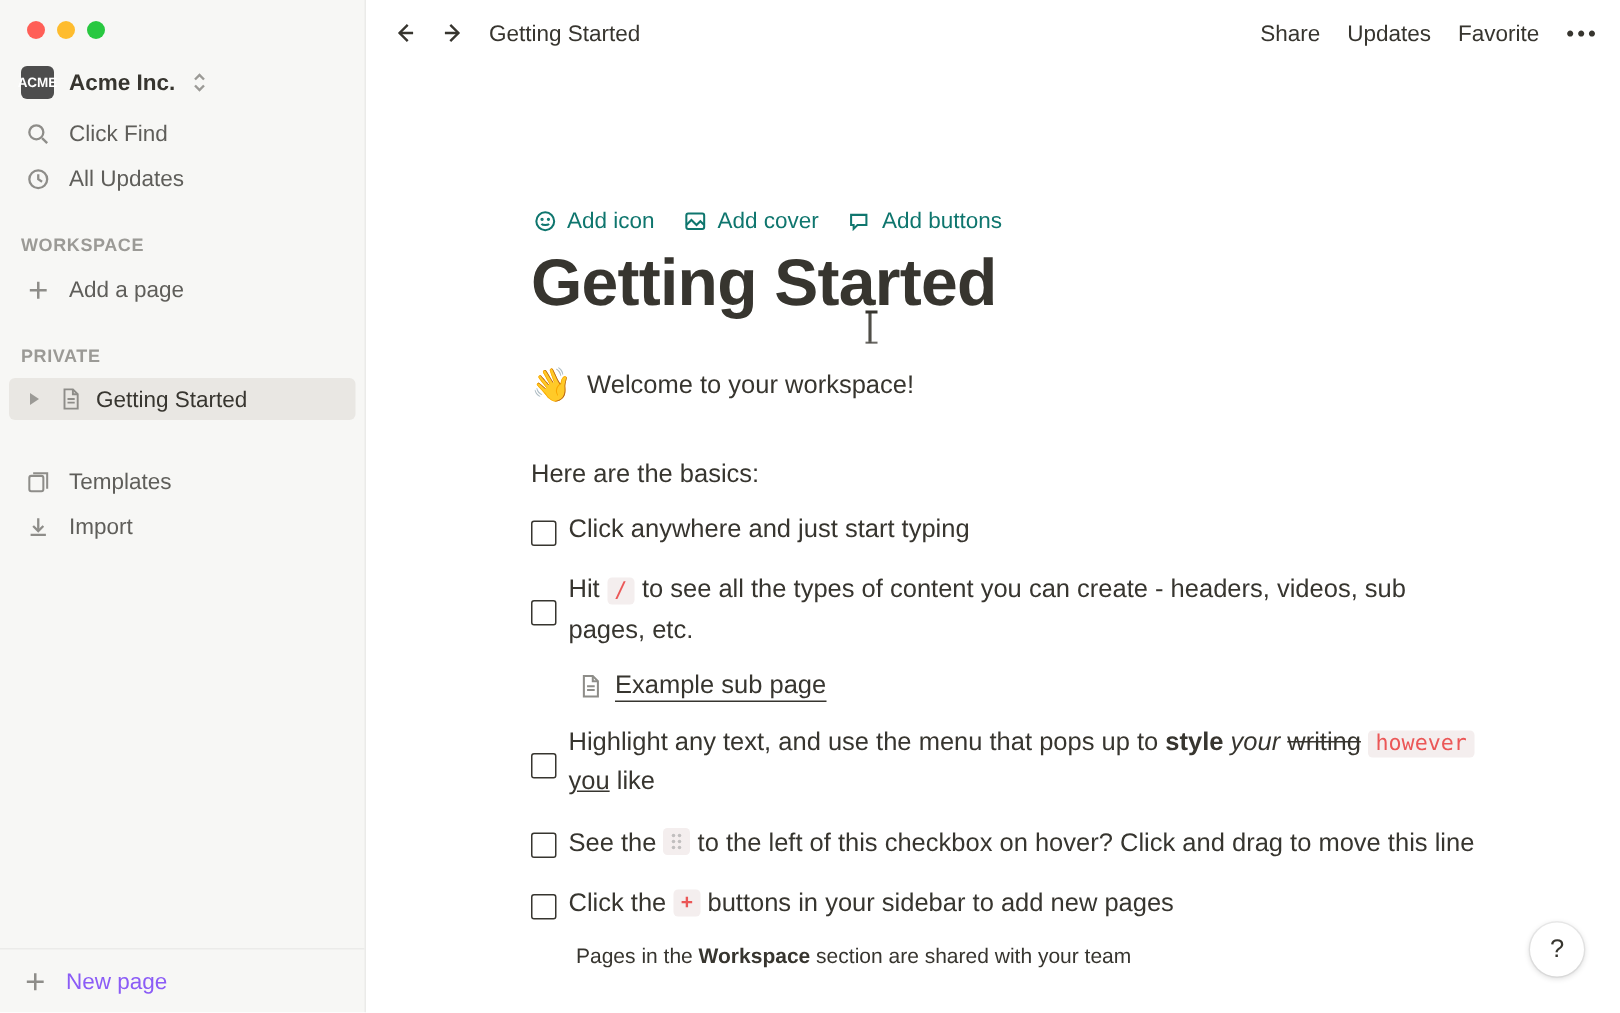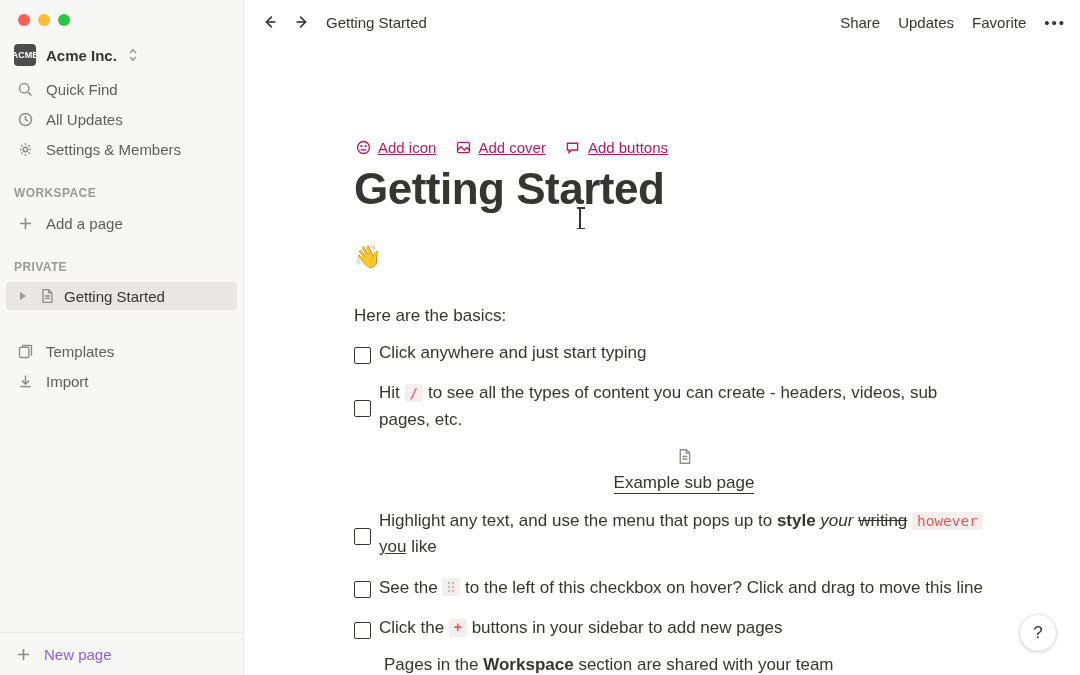--- a/index.html
+++ b/index.html
@@ -34,43 +34,43 @@
   .main { flex: 1; display: flex; flex-direction: column; position: relative; }
   .topbar { display: flex; align-items: center; padding: 10px 14px; gap: 12px; }
   .nav-arrows { display:flex; gap:8px; }
   .arrow-btn { width:24px; height:24px; display:flex; align-items:center; justify-content:center; cursor:pointer; color:#37352f; border-radius:4px;}
   .breadcrumb { font-size: 15px; cursor:pointer;}
   .topbar-right { margin-left:auto; display:flex; align-items:center; gap:18px; }
   .topbar-right span { font-size:15px; cursor:pointer; }
   .more-dots { font-size:22px; line-height:1; cursor:pointer; letter-spacing:2px;}
 
   .page { width: 100%; overflow-y:auto; padding: 94px 96px 40px 110px; }
-  .page-actions { display:flex; gap:18px; color:#be185d; font-size:15px; margin-bottom:8px;text-decoration:underline;}
+  .page-actions { display:flex; gap:18px; color:#0f766e; font-size:15px; margin-bottom:8px;}
   .page-actions .act { display:flex; align-items:center; gap:6px; cursor:pointer;}
   .page-actions .act .icon { width:18px;height:18px; display:flex; align-items:center; justify-content:center;}
   .page-title { font-size: 44px; font-weight: 800; letter-spacing: -0.5px; margin-bottom: 30px;}
   .welcome-row { display:flex; align-items:center; gap:10px; font-size:17px; margin-bottom: 36px;}
   .wave { font-size: 22px; }
   .basics-label { font-size:17px; margin-bottom: 14px;}
   .todo-list { list-style:none; }
   .todo-item { display:flex; align-items:center; gap:8px; margin-bottom: 14px; font-size:17px; line-height:1.55;}
   .checkbox { width:17px; height:17px; border:1.8px solid #37352f; border-radius:2px; margin-top:4px; flex-shrink:0; cursor:pointer;}
   .todo-content { flex:1; }
   .inline-code { font-family: SFMono-Regular, Menlo, Consolas, monospace; font-size: 85%; background:#f4eeee; color:#eb5757; padding:1px 5px; border-radius:3px;}
   .inline-chip-drag { display:inline-flex; align-items:center; justify-content:center; width:18px; height:18px; background:#f4eeee; border-radius:3px; vertical-align:middle; position:relative; top:-1px;}
   .inline-chip-drag svg { opacity:0.55; }
   .inline-chip-plus { display:inline-flex; align-items:center; justify-content:center; width:18px; height:18px; background:#f4eeee; color:#eb5757; font-weight:700; border-radius:3px; vertical-align:middle; position:relative; top:-1px; font-size:14px;}
   .bold{font-weight:700;}
   .italic{font-style:italic;}
   .strike{text-decoration:line-through;}
   .underline{text-decoration:underline;}
-  .sub-page { display:flex; align-items:center; gap:8px; margin-left:30px; margin-top:6px; margin-bottom:14px; font-size:17px;flex-direction:column;}
+  .sub-page { display:flex; align-items:center; gap:8px; margin-left:30px; margin-top:6px; margin-bottom:14px; font-size:17px;}
   .sub-page .pg-icon{ width:18px;height:18px; display:flex; align-items:center;justify-content:center; color:#8e8d89;}
   .sub-page .label{ border-bottom:1px solid #37352f; cursor:pointer;}
-  .cut-text { font-size:17px; margin-top:4px;}
+  .cut-text { font-size:14px; margin-top:4px;}
   .help-fab { position:absolute; right:24px; bottom:24px; width:36px; height:36px; border-radius:50%; background:#fff; box-shadow:0 1px 4px rgba(0,0,0,0.18), 0 0 0 1px rgba(0,0,0,0.06); display:flex; align-items:center; justify-content:center; font-size:17px; color:#37352f; cursor:pointer;}
   .text-cursor { position:absolute; left:335px; top:208px; width:2px; height:20px; border-left:1px solid #37352f; border-right:1px solid #37352f;}
   .text-cursor::before, .text-cursor::after { content:""; position:absolute; left:-3px; width:8px; height:1.5px; background:#37352f;}
   .text-cursor::before{ top:-1px;} .text-cursor::after{ bottom:-1px;}
   svg { display:block; }
 </style>
 </head>
 <body>
 
 <div class="app">
@@ -92,39 +92,30 @@
     </div>
 
     <div class="nav-list">
       <div class="nav-item">
         <span class="icon">
           <svg width="17" height="17" viewBox="0 0 20 20" fill="none" stroke="currentColor" stroke-width="1.8">
               <circle cx="8.5" cy="8.5" r="5.5"></circle>
               <path d="M13 13 L17 17"></path>
             </svg>
         </span>
-        <span>Quick Find</span>
+        <span>Click Find</span>
       </div>
       <div class="nav-item">
         <span class="icon">
           <svg width="17" height="17" viewBox="0 0 20 20" fill="none" stroke="currentColor" stroke-width="1.8">
               <circle cx="10" cy="10" r="7"></circle>
               <path d="M10 6 V10 L13 12"></path>
             </svg>
         </span>
         <span>All Updates</span>
-      </div>
-      <div class="nav-item">
-        <span class="icon">
-          <svg width="17" height="17" viewBox="0 0 20 20" fill="none" stroke="currentColor" stroke-width="1.8">
-              <circle cx="10" cy="10" r="2.6"></circle>
-              <path d="M10 2.5v2M10 15.5v2M3.5 10h2M14.5 10h2M5 5l1.5 1.5M13.5 13.5L15 15M5 15l1.5-1.5M13.5 6.5L15 5"></path>
-            </svg>
-        </span>
-        <span>Settings &amp; Members</span>
       </div>
     </div>
 
     <div class="section-label">WORKSPACE</div>
     <div class="nav-list">
       <div class="nav-item">
         <span class="icon">
           <svg width="15" height="15" viewBox="0 0 16 16" fill="none" stroke="currentColor" stroke-width="1.8">
               <path d="M8 2v12M2 8h12"></path>
             </svg>
@@ -242,20 +233,21 @@
               </svg>
           </span>
           <span>Add buttons</span>
         </div>
       </div>
 
       <h1 class="page-title">Getting Started</h1>
 
       <div class="welcome-row">
         <span class="wave">👋</span>
+        <span>Welcome to your workspace!</span>
       </div>
 
       <div class="basics-label">Here are the basics:</div>
 
       <ul class="todo-list">
         <li class="todo-item">
           <div class="checkbox"></div>
           <div class="todo-content">Click anywhere and just start typing</div>
         </li>
 

